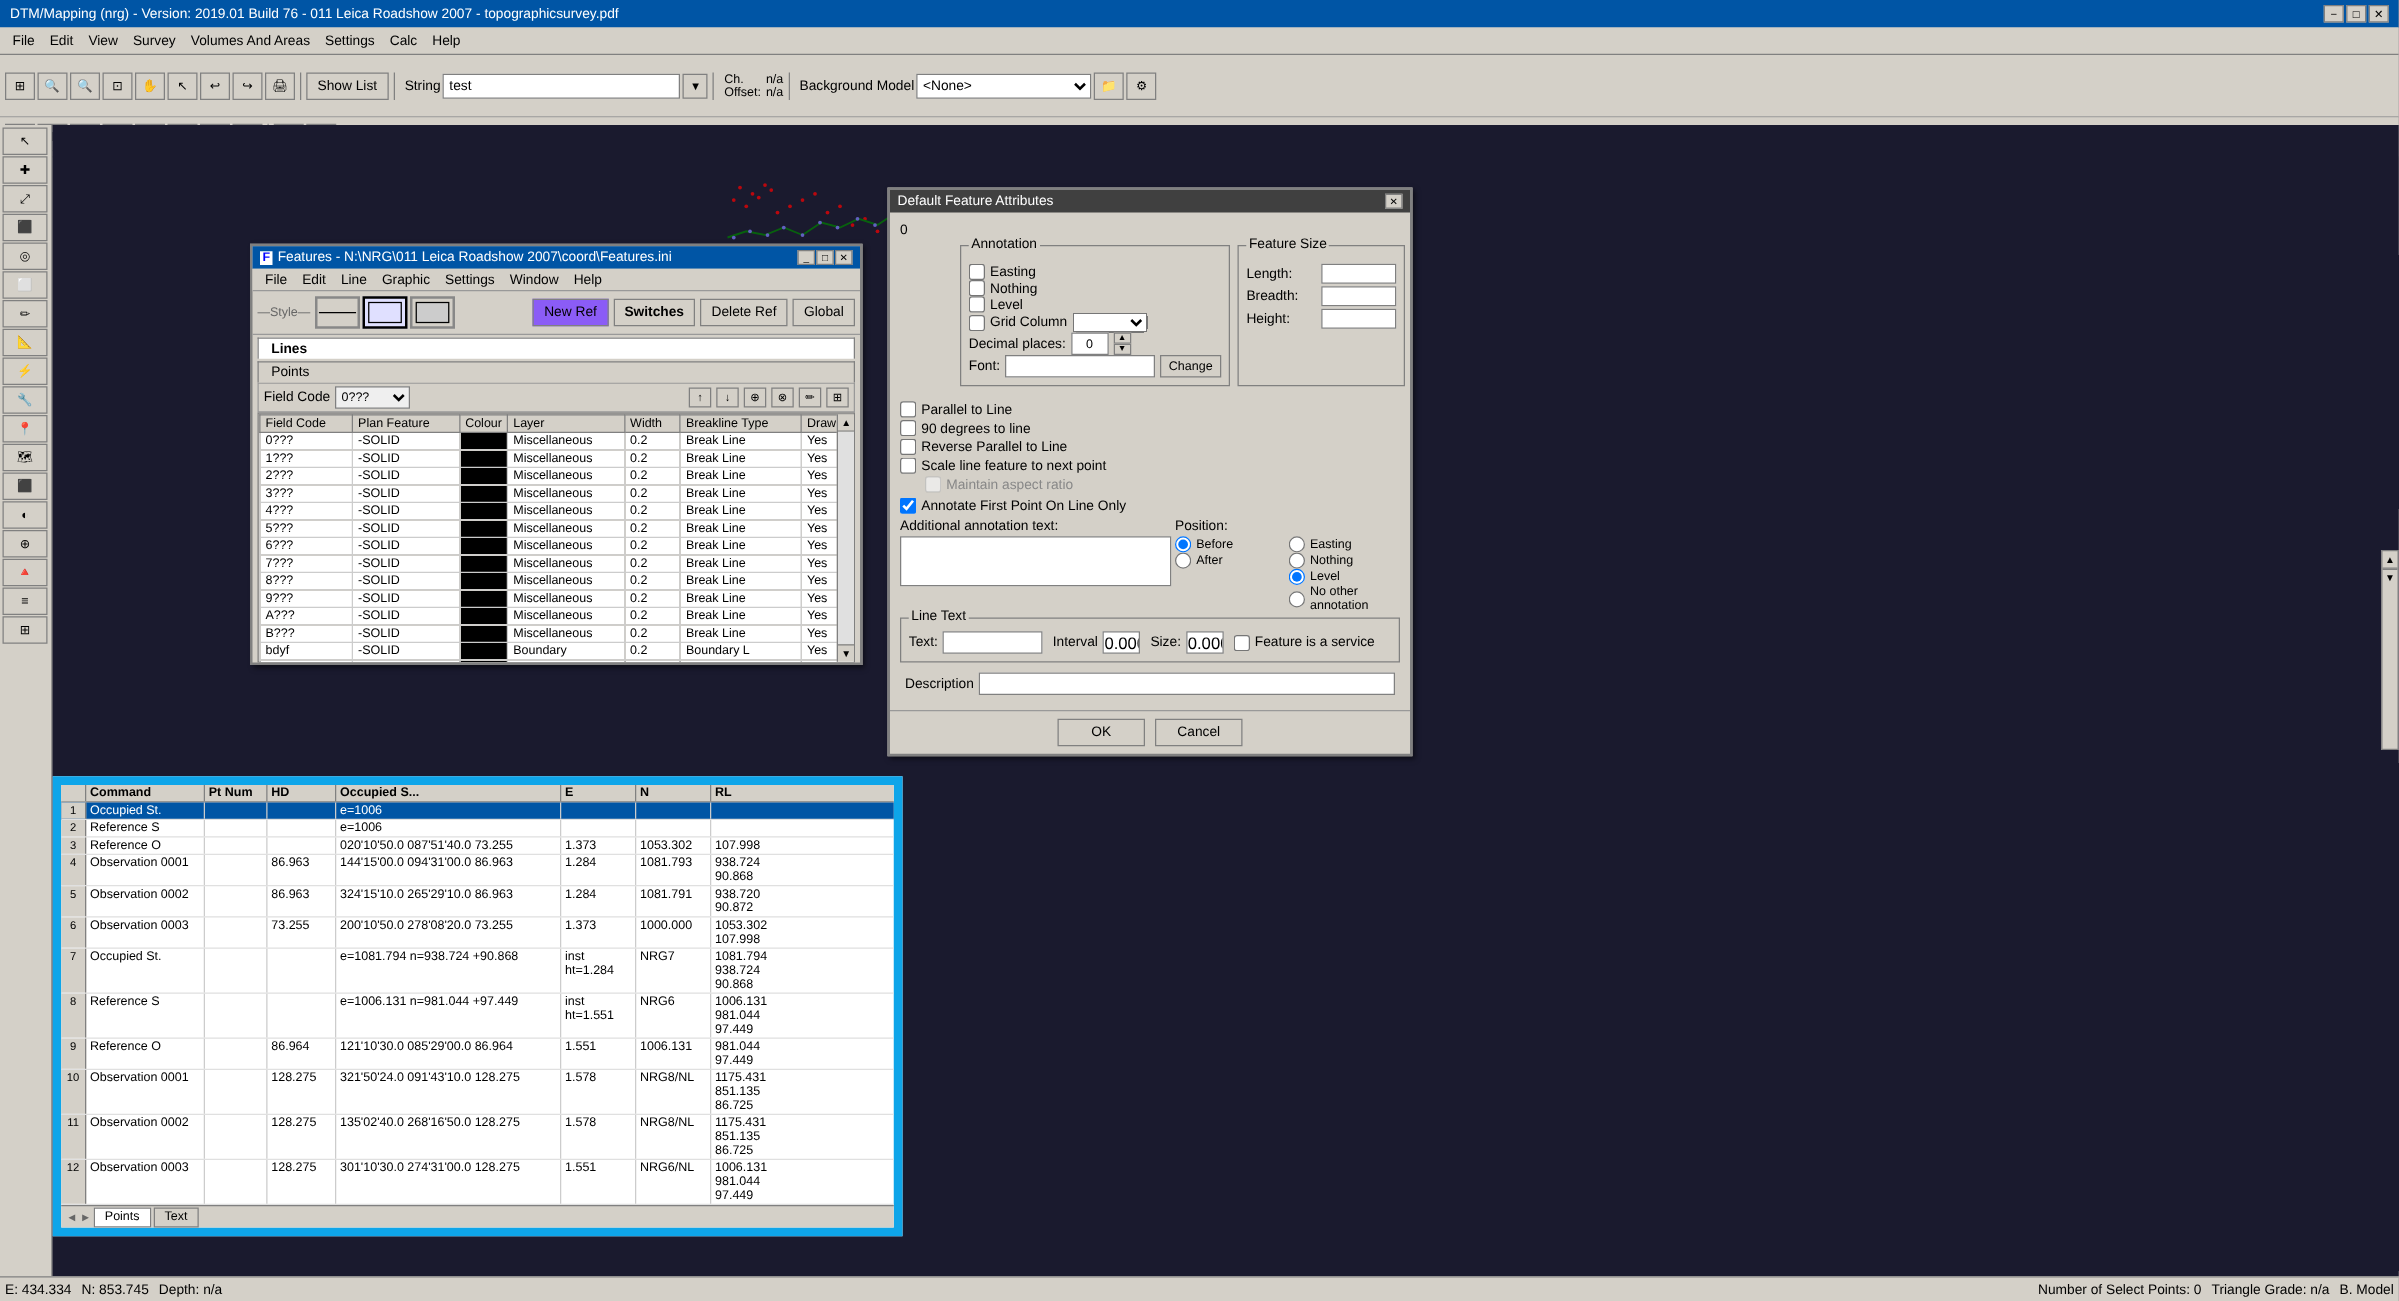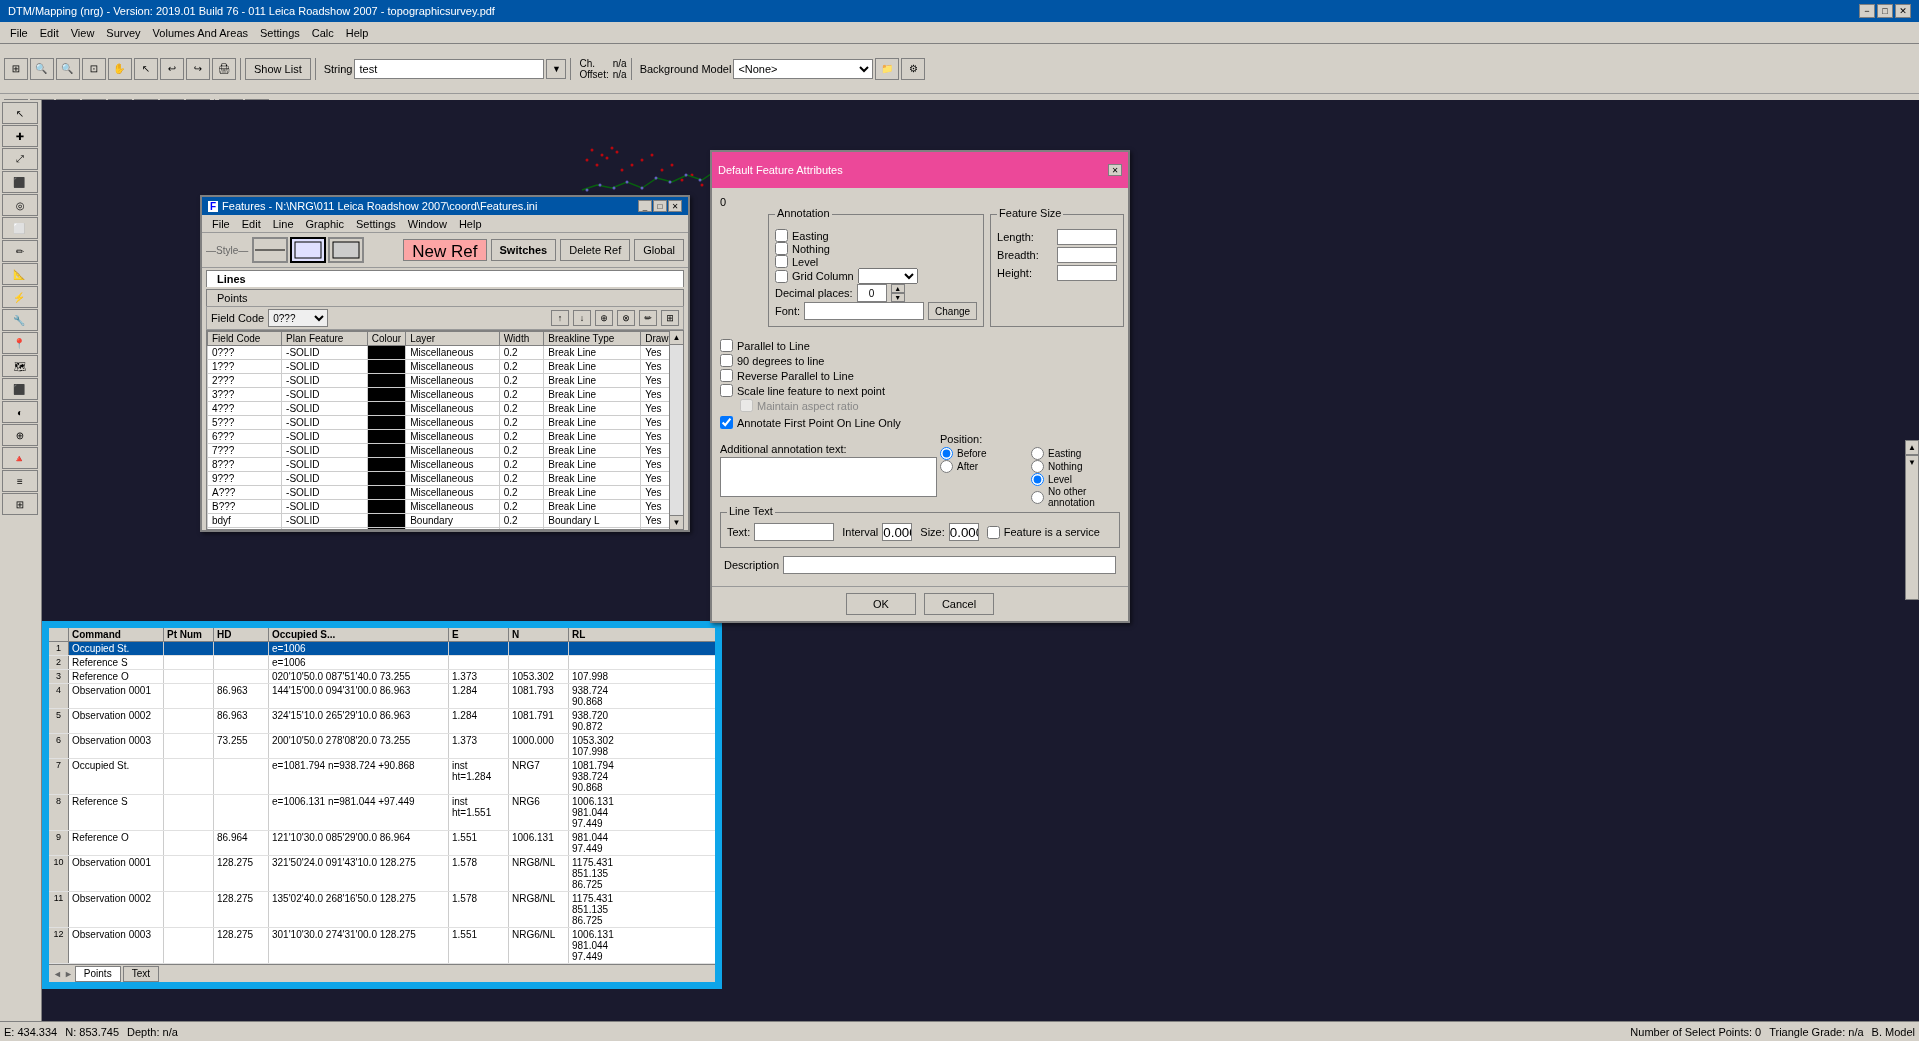--- a/index.html
+++ b/index.html
@@ -38,39 +38,39 @@
     
     .features-window { position: absolute; left: 200px; top: 195px; width: 490px; background: #d4d0c8; border: 2px solid #808080; box-shadow: 2px 2px 4px rgba(0,0,0,0.5); z-index: 100; }
     .features-title { background: #0055a5; color: white; padding: 2px 6px; display: flex; justify-content: space-between; align-items: center; height: 18px; }
     .features-title-text { font-size: 11px; }
     .features-title-btns { display: flex; gap: 1px; }
     .feat-btn { width: 14px; height: 12px; background: #d4d0c8; border: 1px solid #808080; cursor: pointer; font-size: 8px; display: flex; align-items: center; justify-content: center; }
     .features-menu { background: #d4d0c8; border-bottom: 1px solid #999; display: flex; padding: 1px 4px; height: 18px; }
     .feat-menu-item { padding: 0 6px; cursor: pointer; font-size: 11px; line-height: 16px; }
     .style-shape { width: 36px; height: 28px; background: #d4d0c8; border: 1px solid #999; cursor: pointer; display: flex; align-items: center; justify-content: center; }
     .style-shape.active { border: 2px solid #000; }
-    .new-ref-btn { padding: 2px 8px; height: 22px; background: #fca5a5; border: 1px solid #808080; cursor: pointer; font-size: 17px; text-align: right; }
+    .new-ref-btn { padding: 2px 8px; height: 22px; background: #8b5cf6; border: 1px solid #808080; cursor: pointer; font-size: 11px; text-align: right; }
     .switches-btn { padding: 2px 8px; height: 22px; background: #d4d0c8; border: 1px solid #808080; cursor: pointer; font-size: 11px; font-weight: bold; }
     .delete-ref-btn { padding: 2px 8px; height: 22px; background: #d4d0c8; border: 1px solid #808080; cursor: pointer; font-size: 11px; }
     .global-btn { padding: 2px 8px; height: 22px; background: #d4d0c8; border: 1px solid #808080; cursor: pointer; font-size: 11px; }
     
     
     .tabs { display: flex; padding: 2px 4px 0; gap: 2px; flex-direction: column; }
     .tab { padding: 2px 10px; background: #d4d0c8; border: 1px solid #808080; border-bottom: none; cursor: pointer; font-size: 11px; }
     .tab.active { background: white; font-weight: bold; }
     
     
     .features-table { width: 100%; border-collapse: collapse; font-size: 10px; }
     .features-table th { background: #d4d0c8; border: 1px solid #808080; padding: 1px 4px; text-align: left; font-weight: normal; white-space: nowrap; }
     .features-table td { border: 1px solid #ccc; padding: 1px 4px; background: white; white-space: nowrap; overflow: hidden; max-width: 80px; }
     .table-container { max-height: 200px; overflow-y: auto; border: 1px solid #808080; margin: 0 4px; }
     
     
     .dfa-dialog { position: absolute; left: 710px; top: 150px; width: 420px; background: #d4d0c8; border: 2px solid #808080; box-shadow: 2px 2px 4px rgba(0,0,0,0.5); z-index: 200; }
-    .dfa-title { background: #ec4899; color: white; padding: 2px 6px; display: flex; justify-content: space-between; align-items: center; height: 36px; }
+    .dfa-title { background: #404040; color: white; padding: 2px 6px; display: flex; justify-content: space-between; align-items: center; height: 18px; }
     .dfa-title-text { font-size: 11px; }
     .dfa-content { padding: 8px; }
     .dfa-zero { font-size: 11px; margin-bottom: 6px; }
     
     .section-box { border: 1px solid #808080; padding: 6px; margin-bottom: 6px; position: relative; }
     .section-title { position: absolute; top: -8px; left: 6px; background: #d4d0c8; padding: 0 2px; font-size: 11px; }
     
     .checkbox-row { display: flex; align-items: center; gap: 4px; font-size: 11px; }
     .labeled-input { display: flex; align-items: center; gap: 4px; font-size: 11px; margin-bottom: 2px; }
     .labeled-input label { width: 56px; font-size: 11px; }
@@ -719,21 +719,21 @@
         <input type="checkbox" disabled="" style="">
         <span style="color: #888;">Maintain aspect ratio</span>
       </div>
     </div>
 
     <div class="checkbox-row" style="margin-bottom: 4px;">
       <input type="checkbox" checked="" style="">
       <span>Annotate First Point On Line Only</span>
     </div>
 
-    <div style="display: flex; gap: 3px; margin-bottom: 4px; align-items: center;">
+    <div style="display: flex; gap: 3px; margin-bottom: 4px;">
       <div style="flex: 1;">
         <div style="font-size: 11px; margin-bottom: 2px;">Additional annotation text:</div>
         <textarea class="additional-text-area" style=""></textarea>
       </div>
       <div style="width: 180px;">
         <div style="font-size: 11px; margin-bottom: 2px;">Position:</div>
         <div style="display: grid; grid-template-columns: 1fr 1fr; gap: 2px; font-size: 10px;">
           <div>
             <div class="radio-row">
               <input type="radio" name="position-v" checked="" style="">

